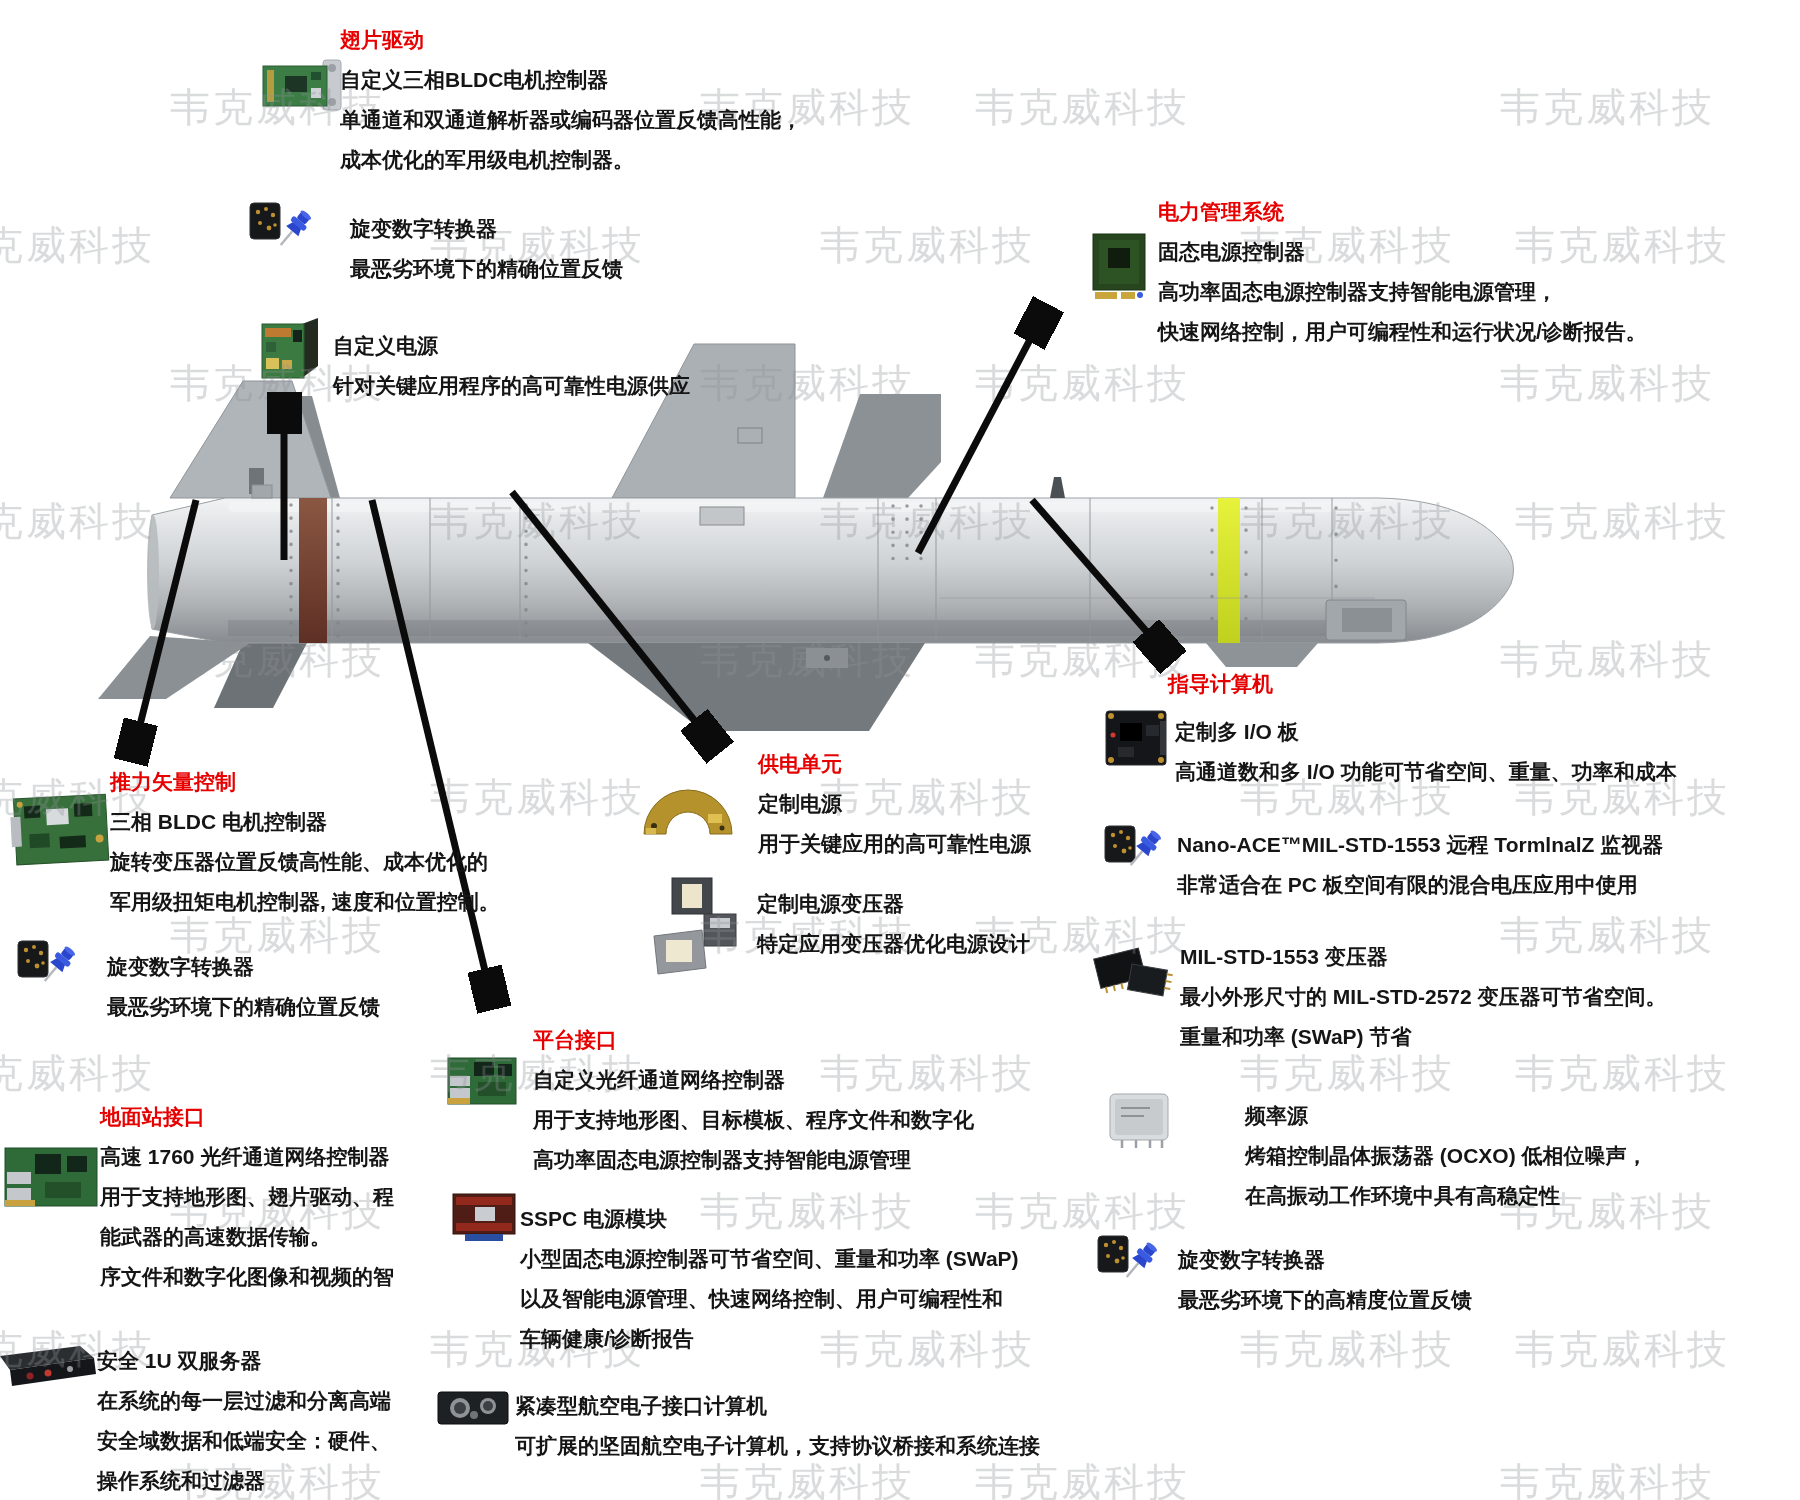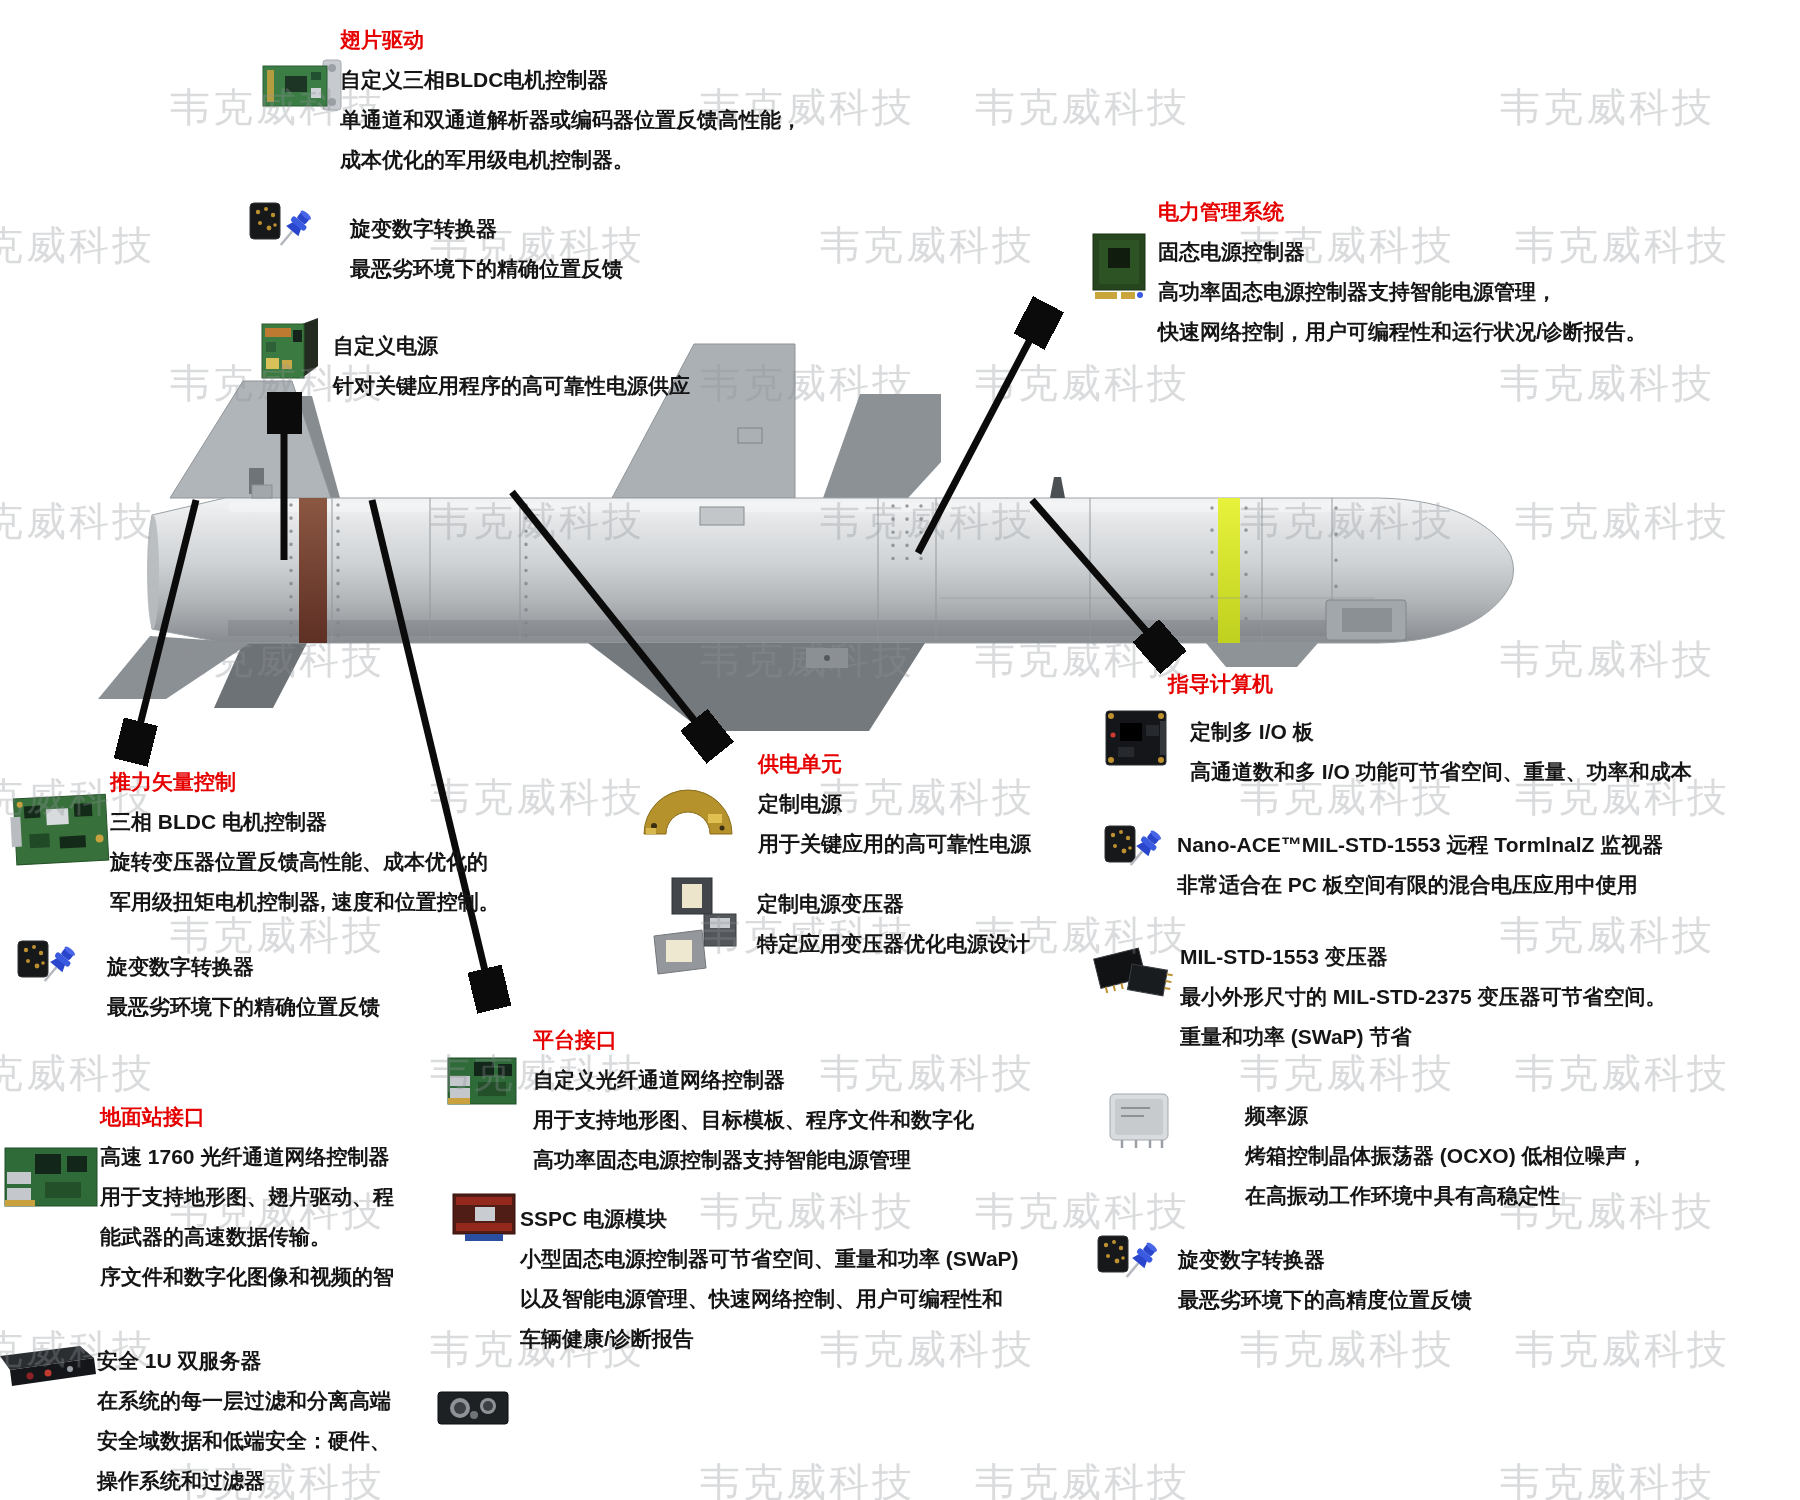--- a/index.html
+++ b/index.html
@@ -7,21 +7,21 @@
   #stage{position:relative;width:1800px;height:1500px;background:#ffffff;overflow:hidden;}
   .layer{position:absolute;left:0;top:0;}
   #missile-svg{z-index:1;}
   #wm-layer{position:absolute;left:0;top:0;width:1800px;height:1500px;z-index:2;pointer-events:none;}
   .wm{position:absolute;font-size:40px;color:#8f9398;opacity:.32;letter-spacing:3px;font-weight:500;white-space:nowrap;}
   #arrow-svg{z-index:3;pointer-events:none;}
   .callout{position:absolute;z-index:4;white-space:nowrap;font-size:21px;line-height:40px;color:#151515;font-weight:700;}
   .callout .t{color:#e60000;}
   .gap14{}
   .gap8{margin-top:8px;}
-  .ind7{margin-left:22px;}
+  .ind7{margin-left:7px;}
 </style>
 </head>
 <body>
 
 <div id="stage">
 
   <svg id="missile-svg" class="layer" width="1800" height="1500" viewBox="0 0 1800 1500">
     <defs>
       <linearGradient id="hullGrad" x1="0" y1="0" x2="0" y2="1">
         <stop offset="0" stop-color="#f2f3f4"></stop>
@@ -402,35 +402,39 @@
     <div>高功率固态电源控制器支持智能电源管理</div>
   </div>
 
   <div class="callout" style="left:520px;top:1199px">
     <div>SSPC 电源模块</div>
     <div>小型固态电源控制器可节省空间、重量和功率 (SWaP)</div>
     <div>以及智能电源管理、快速网络控制、用户可编程性和</div>
     <div>车辆健康/诊断报告</div>
   </div>
 
+  <div class="callout" style="left:515px;top:1386px">
+    <div>紧凑型航空电子接口计算机</div>
+    <div>可扩展的坚固航空电子计算机，支持协议桥接和系统连接</div>
+  </div>
 
   <div class="callout" style="left:1168px;top:664px">
     <div class="t">指导计算机</div>
     <div class="gap8 ind7">定制多 I/O 板</div>
     <div class="ind7">高通道数和多 I/O 功能可节省空间、重量、功率和成本</div>
   </div>
 
   <div class="callout" style="left:1177px;top:825px">
     <div>Nano-ACE™MIL-STD-1553 远程 TormlnalZ 监视器</div>
     <div>非常适合在 PC 板空间有限的混合电压应用中使用</div>
   </div>
 
   <div class="callout" style="left:1180px;top:937px">
     <div>MIL-STD-1553 变压器</div>
-    <div>最小外形尺寸的 MIL-STD-2375 变压器可节省空间。</div>
+    <div>最小外形尺寸的 MIL-STD-2572 变压器可节省空间。</div>
     <div>重量和功率 (SWaP) 节省</div>
   </div>
 
   <div class="callout" style="left:1245px;top:1096px">
     <div>频率源</div>
     <div>烤箱控制晶体振荡器 (OCXO) 低相位噪声，</div>
     <div>在高振动工作环境中具有高稳定性</div>
   </div>
 
   <div class="callout" style="left:1178px;top:1240px">

